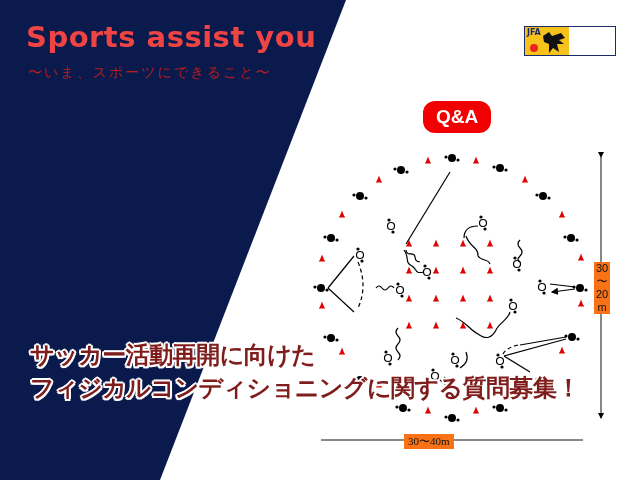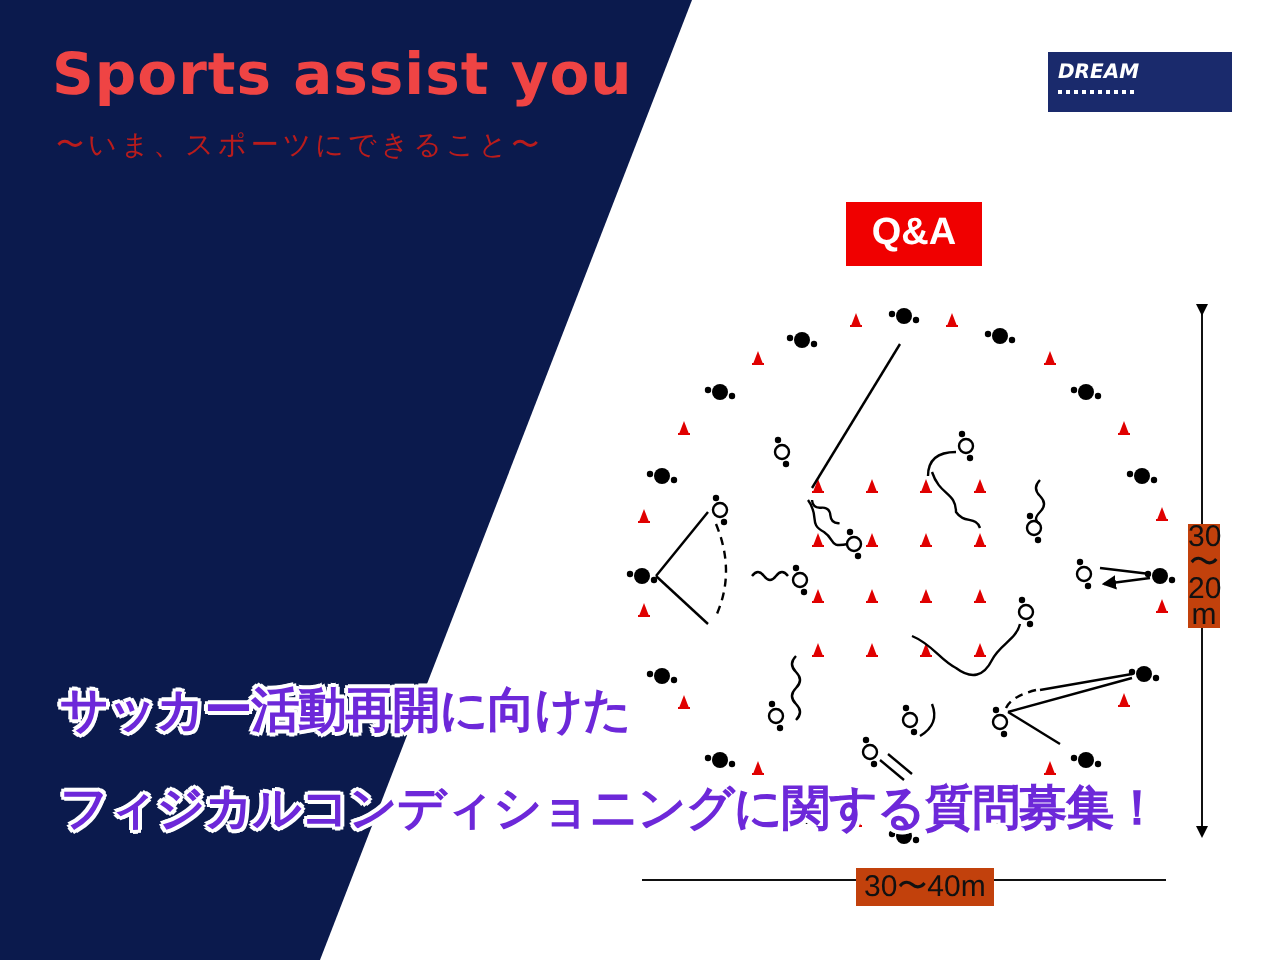--- a/index.html
+++ b/index.html
@@ -8,45 +8,48 @@
   .brand-title { position:absolute; left:26px; top:20px; color:#ef4444; font-family:"DejaVu Sans", sans-serif; font-weight:bold; font-size:29px; letter-spacing:0.5px; white-space:nowrap; }
   .brand-sub { position:absolute; left:28px; top:64px; color:#b91c1c; font-family:"DejaVu Sans", sans-serif; font-size:14px; letter-spacing:2px; white-space:nowrap; }
   .logo { position:absolute; left:524px; top:26px; width:90px; height:28px; display:flex; border:1px solid #1a2a6c; }
   .logo-jfa { width:44px; height:28px; background:#f7c21c; position:relative; }
   .logo-jfa-text { position:absolute; left:2px; top:1px; font-size:8px; font-weight:bold; color:#1a2a6c; font-family:"DejaVu Sans", sans-serif; }
   .logo-ball { position:absolute; left:5px; top:17px; width:8px; height:8px; border-radius:50%; background:#e8251f; }
   .logo-bird { position:absolute; left:14px; top:3px; width:28px; height:24px; }
   .logo-dream { flex:1; background:#1a2a6c; color:#ffffff; position:relative; }
   .logo-dream-text { position:absolute; left:4px; top:4px; font-size:10px; font-weight:bold; font-style:italic; font-family:"DejaVu Sans", sans-serif; }
   .logo-dream-sub { position:absolute; left:4px; top:18px; width:38px; height:2px; border-top:2px dotted #ffffff; }
-  .qa-badge { position:absolute; left:423px; top:101px; width:68px; height:32px; background:#f00000; border-radius:0; color:#ffffff; font-weight:bold; font-size:19px; text-align:center; line-height:32px; font-family:"Liberation Sans", sans-serif; }
+  .qa-badge { position:absolute; left:423px; top:101px; width:68px; height:32px; background:#f00000; border-radius:12px; color:#ffffff; font-weight:bold; font-size:19px; text-align:center; line-height:32px; font-family:"Liberation Sans", sans-serif; }
   .diagram { position:absolute; left:0; top:0; }
-  .dim-label { position:absolute; font-family:"Liberation Sans", sans-serif; font-size:15px; color:#111; background:#c2410c; }
+  .dim-label { position:absolute; font-family:"Liberation Sans", sans-serif; font-size:11px; color:#111; background:#f97316; }
   .dim-v { left:594px; top:262px; width:16px; text-align:center; line-height:13px; }
   .dim-v span { display:block; }
-  .dim-h { left:428px; top:434px; padding:0 4px; }
-  .headline { position:absolute; left:30px; font-family:"DejaVu Sans", sans-serif; font-weight:bold; font-size:24px; color:#6d28d9; white-space:nowrap; letter-spacing:-0.5px;
+  .dim-h { left:404px; top:434px; padding:0 4px;font-family:Liberation Serif, serif; }
+  .headline { position:absolute; left:30px; font-family:"DejaVu Sans", sans-serif; font-weight:bold; font-size:24px; color:#7f1d1d; white-space:nowrap; letter-spacing:-0.5px;
     text-shadow: 2px 0 0 #fff, -2px 0 0 #fff, 0 2px 0 #fff, 0 -2px 0 #fff, 1.5px 1.5px 0 #fff, -1.5px -1.5px 0 #fff, 1.5px -1.5px 0 #fff, -1.5px 1.5px 0 #fff; }
   .hl1 { top:339px; }
-  .hl2 { top:372px;margin-top:16px; }
+  .hl2 { top:372px; }
 </style>
 </head>
 <body>
 
 <svg class="navy-panel" width="640" height="480" viewBox="0 0 640 480">
   <polygon points="0,0 346,0 160,480 0,480" fill="#0b1a4d"></polygon>
 </svg>
 
 <div class="brand-title">Sports assist you</div>
 <div class="brand-sub">〜いま、スポーツにできること〜</div>
 
 <div class="logo">
-  <div class="logo-dream">
-    <span class="logo-dream-text">DREAM</span>
-    <span class="logo-dream-sub"></span>
+  <div class="logo-jfa">
+    <span class="logo-jfa-text">JFA</span>
+    <span class="logo-ball"></span>
+    <svg class="logo-bird" viewBox="0 0 28 24">
+      <path d="M4,6 L10,2 L13,6 L22,3 L26,8 L20,10 L25,14 L18,14 L20,22 L14,18 L10,23 L10,14 L5,12 Z" fill="#111"></path>
+    </svg>
   </div>
 </div>
 
 <div class="qa-badge">Q&amp;A</div>
 
 <svg class="diagram" width="640" height="480" viewBox="0 0 640 480">
   <defs>
     <g id="cone">
         <path d="M-2.5,3 L0,-3.5 L2.5,3 Z" fill="#e00000"></path>
         <rect x="-3" y="2.5" width="6" height="1" fill="#e00000"></rect>

